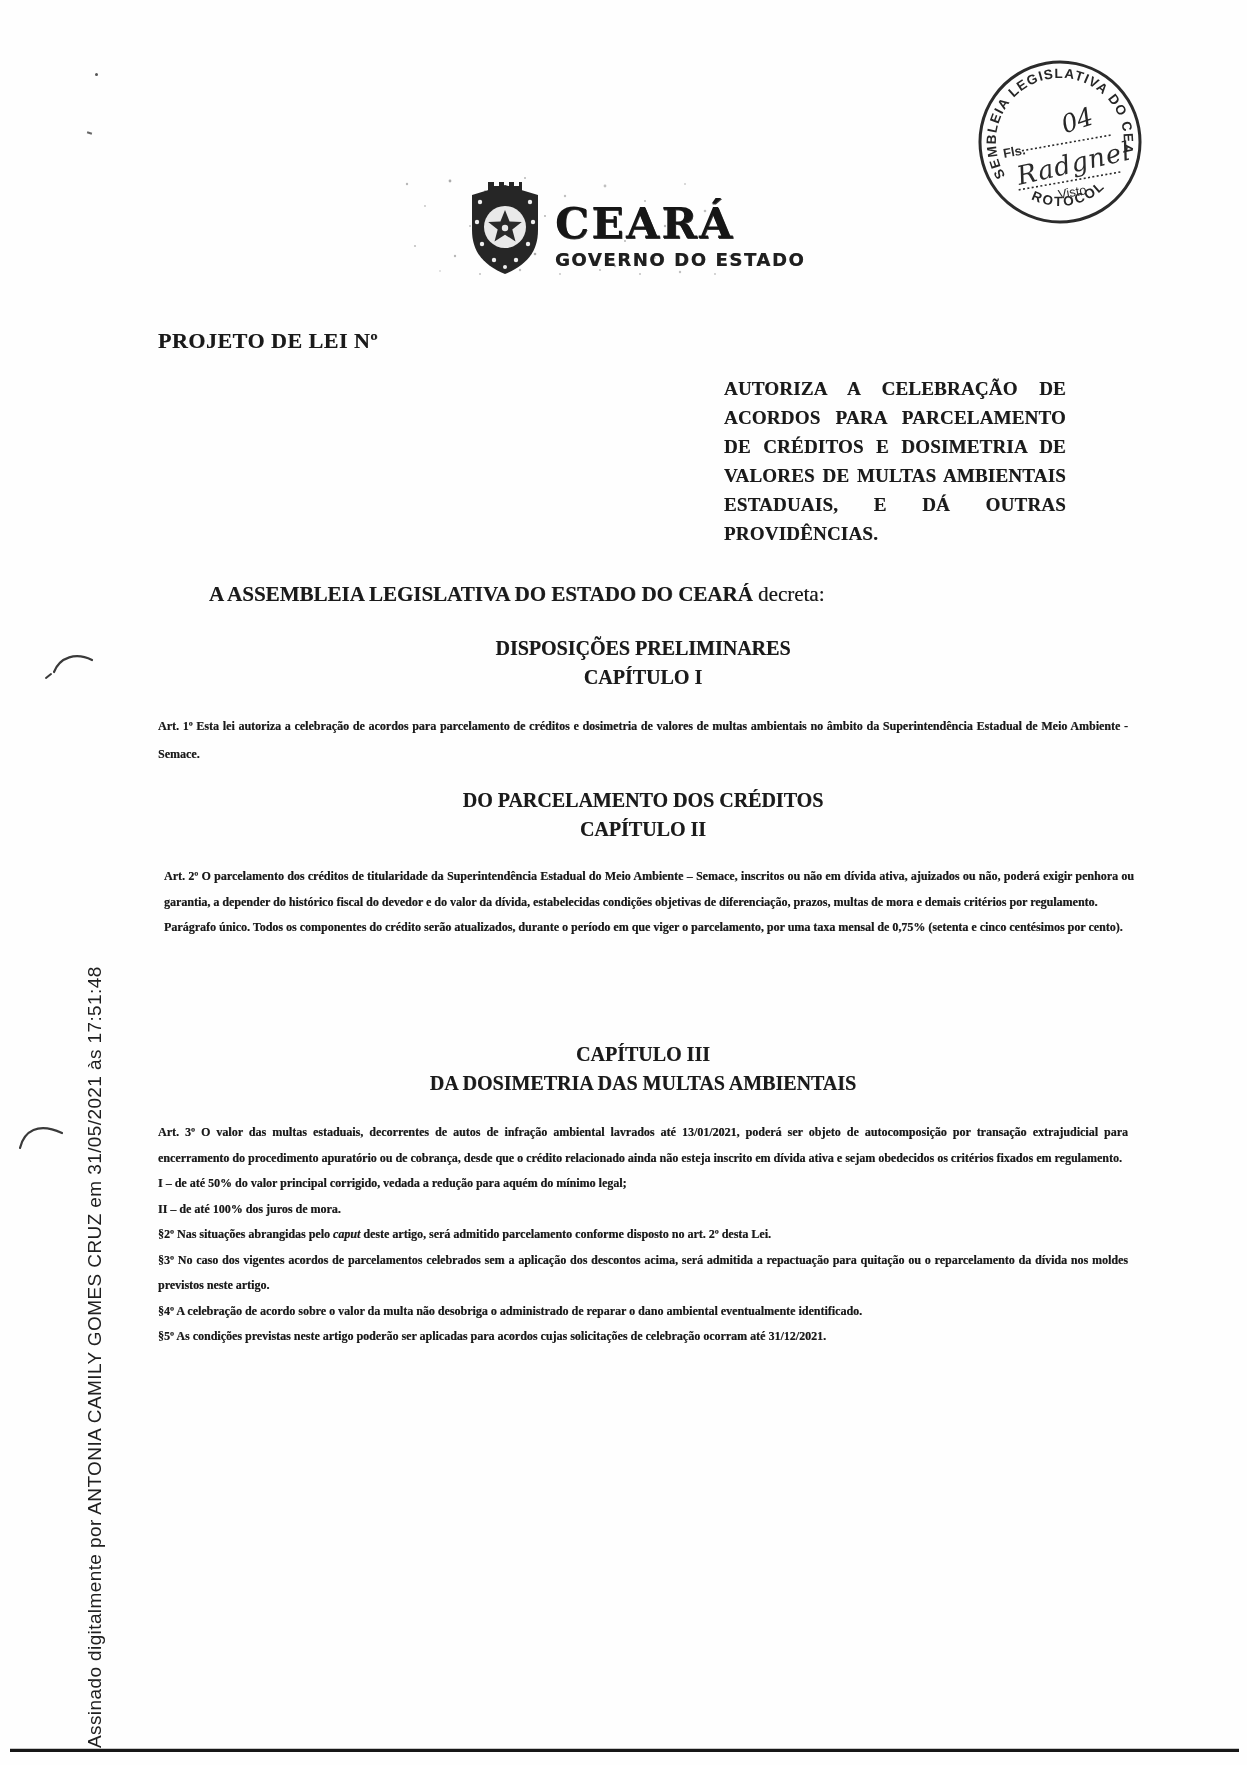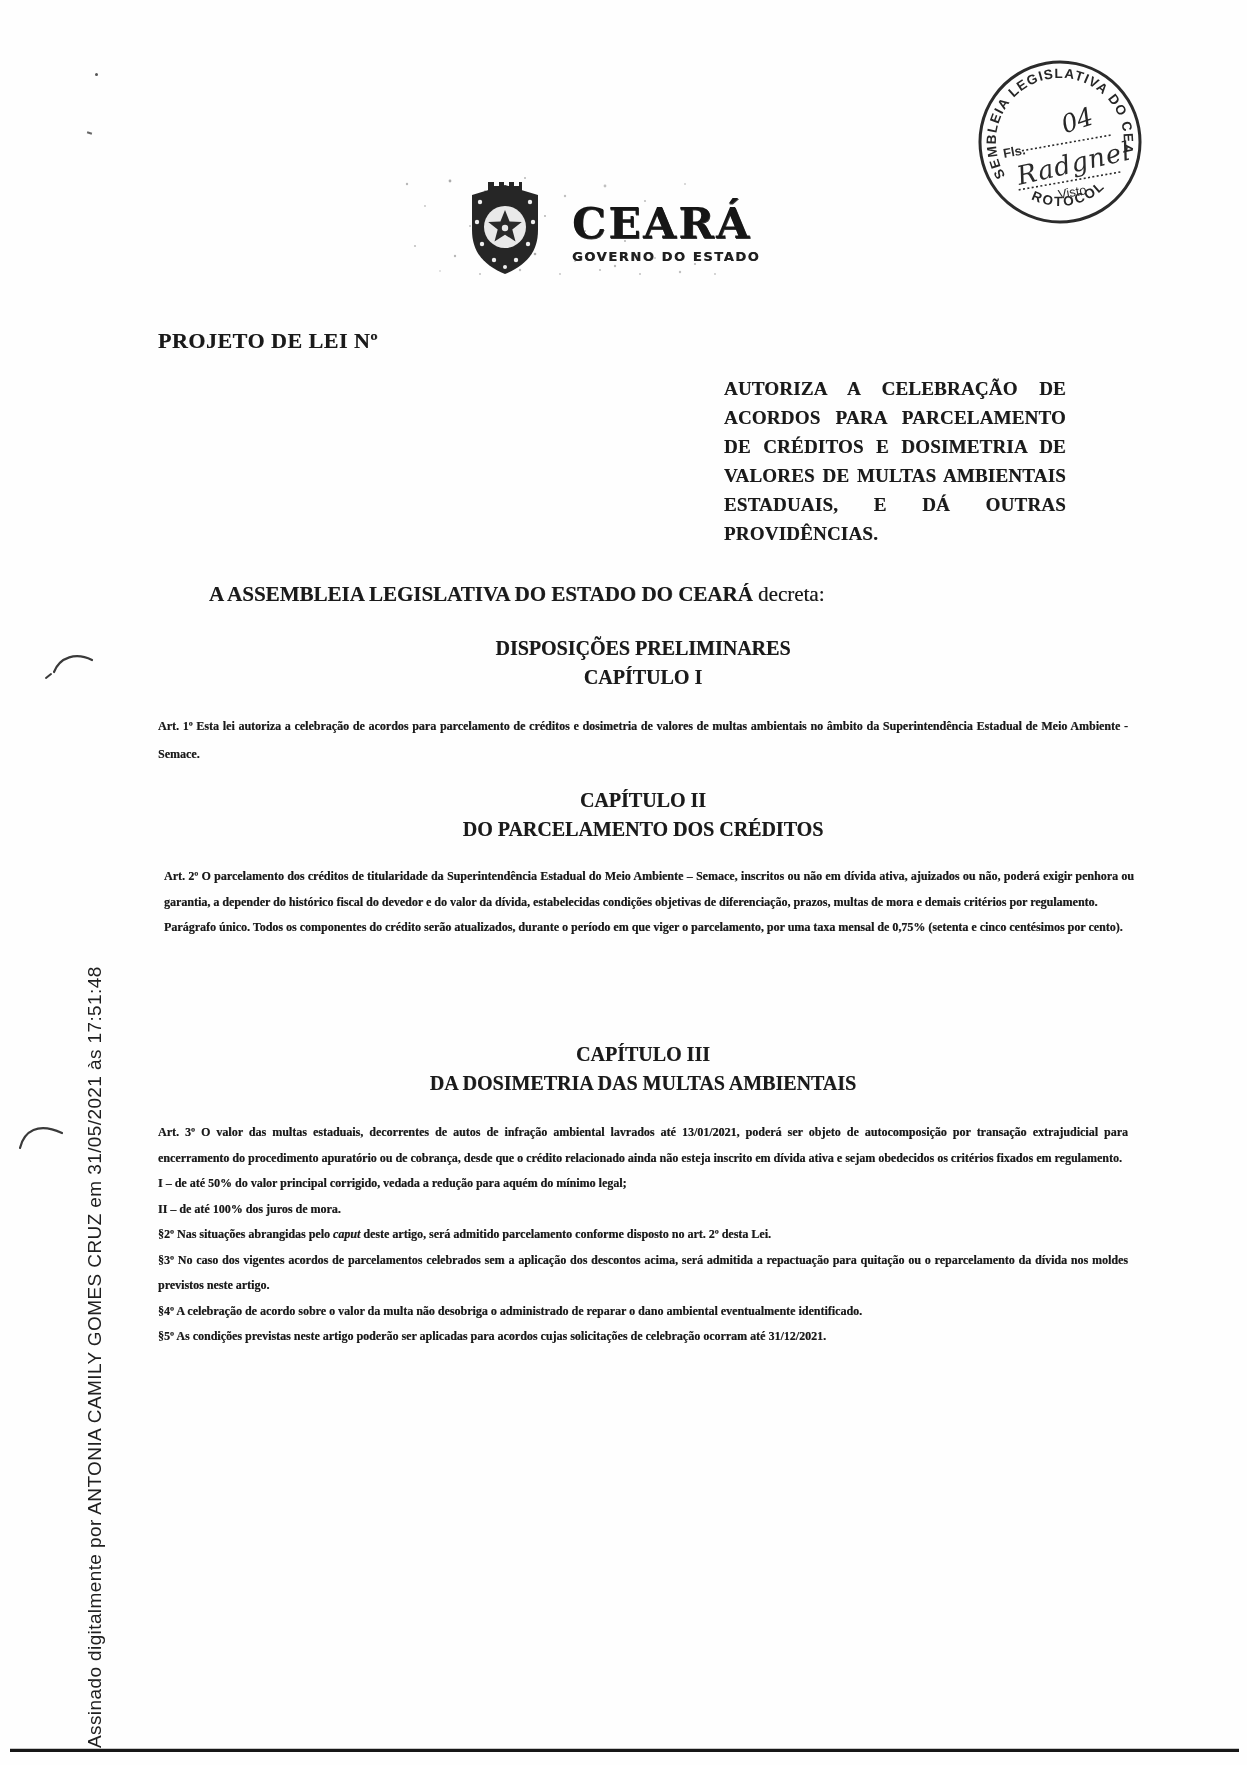--- a/index.html
+++ b/index.html
@@ -7,25 +7,25 @@
     width:1247px;height:1765px;position:relative;background:#fefefe;
     font-family:"Liberation Serif", serif;color:#1a1a1a;overflow:hidden;
   }
   .page{position:absolute;inset:0;}
   .inkline{text-shadow:0.35px 0.35px 0.3px rgba(25,25,25,0.55);}
 
   
   .stamp{position:absolute;left:975px;top:56px;}
 
   
-  .logo{position:absolute;left:468px;top:182px;display:flex;align-items:flex-start;gap:30px;}
+  .logo{position:absolute;left:468px;top:182px;display:flex;align-items:flex-start;gap:13px;}
   .logo-text{margin-top:20px;}
   .logo-name{font-family:"DejaVu Serif", serif;font-weight:bold;font-size:43px;line-height:1;
              letter-spacing:2px;color:#161616;text-shadow:0.6px 0.6px 0 #3a3a3a;}
-  .logo-sub{font-family:"DejaVu Sans", sans-serif;font-weight:bold;font-size:13px;
+  .logo-sub{font-family:"DejaVu Sans", sans-serif;font-weight:bold;font-size:18px;
             letter-spacing:1.6px;color:#1f1f1f;margin-top:4px;text-shadow:0.4px 0.4px 0 #555;}
   .noise{position:absolute;left:395px;top:166px;}
 
   
   .doc-title{position:absolute;left:158px;top:328px;font-size:22px;font-weight:bold;letter-spacing:0.5px;}
   .ementa{position:absolute;left:676px;top:374px;width:342px;font-size:19px;font-weight:bold;
           line-height:29px;text-align:justify;letter-spacing:0.2px;margin-left:48px;}
   .preamble{position:absolute;left:164px;top:582px;font-size:21px;}
   .preamble .b{font-weight:bold;margin-left:45px;}
   .chapter{position:absolute;left:158px;width:970px;text-align:center;font-weight:bold;
@@ -151,22 +151,22 @@
     <span class="b">A ASSEMBLEIA LEGISLATIVA DO ESTADO DO CEARÁ</span><span> decreta:</span>
   </div>
 
   <div class="chapter ch1 inkline">
     <div>DISPOSIÇÕES PRELIMINARES</div>
     <div>CAPÍTULO I</div>
   </div>
   <div class="para art1 inkline">Art. 1º Esta lei autoriza a celebração de acordos para parcelamento de créditos e dosimetria de valores de multas ambientais no âmbito da Superintendência Estadual de Meio Ambiente - Semace.</div>
 
   <div class="chapter ch2 inkline">
+    <div>DO PARCELAMENTO DOS CRÉDITOS</div>
     <div>CAPÍTULO II</div>
-    <div>DO PARCELAMENTO DOS CRÉDITOS</div>
   </div>
   <div class="para art2 inkline">
     <p>Art. 2º O parcelamento dos créditos de titularidade da Superintendência Estadual do Meio Ambiente – Semace, inscritos ou não em dívida ativa, ajuizados ou não, poderá exigir penhora ou garantia, a depender do histórico fiscal do devedor e do valor da dívida, estabelecidas condições objetivas de diferenciação, prazos, multas de mora e demais critérios por regulamento.</p>
     <p>Parágrafo único. Todos os componentes do crédito serão atualizados, durante o período em que viger o parcelamento, por uma taxa mensal de 0,75% (setenta e cinco centésimos por cento).</p>
   </div>
 
   <div class="chapter ch3 inkline">
     <div>CAPÍTULO III</div>
     <div>DA DOSIMETRIA DAS MULTAS AMBIENTAIS</div>
   </div>

